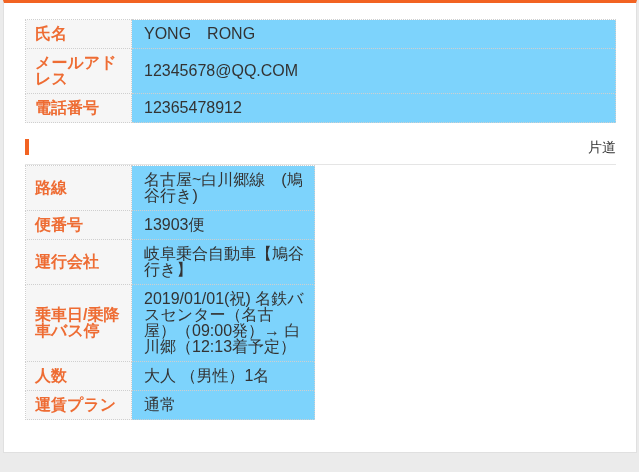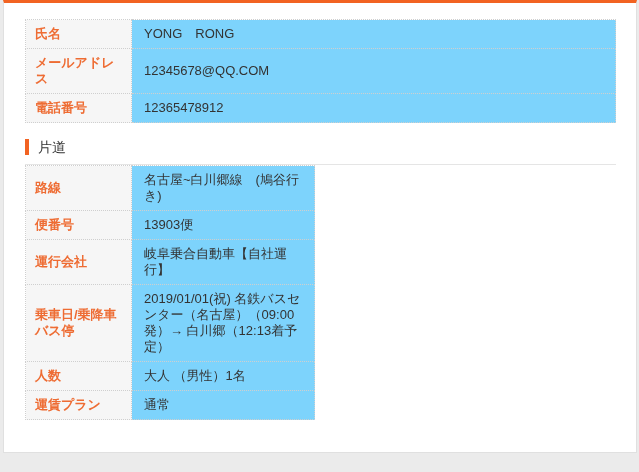--- a/index.html
+++ b/index.html
@@ -28,21 +28,21 @@
   }
   .content { padding: 16px 20px 0 21px; }
 
   table.info {
     border-collapse: collapse;
     width: 100%;
   }
   table.info.narrow { width: 290px; }
   table.info th, table.info td {
     border: 1px dotted #cfcfcf;
-    font-size: 13px;
+    font-size: 16px;
     line-height: 16px;
     vertical-align: middle;
   }
   table.info th {
     background: #f6f6f6;
     color: var(--label, #ee6c33);
     font-weight: bold;
     text-align: left;
     width: 106px;
     padding: 6px 8px 6px 9px;
@@ -59,20 +59,21 @@
     border-bottom: 1px solid #e5e5e5;
   }
   .section h2 {
     margin: 0;
     font-size: 14px;
     font-weight: normal;
     color: #333;
     line-height: 16px;
     border-left: 4px solid var(--accent, #f26322);
     padding-left: 9px;
+    text-align: right;
   }
   .trip-table-wrap { margin-top: 0; }
 </style>
 </head>
 <body style="background: rgb(235, 235, 235);">
 
 <div class="card">
 
   <div class="content">
 
@@ -103,21 +104,21 @@
           <tr>
             <th>路線</th>
             <td>名古屋~白川郷線　(鳩谷行き)</td>
           </tr>
           <tr>
             <th>便番号</th>
             <td>13903便</td>
           </tr>
           <tr>
             <th>運行会社</th>
-            <td>岐阜乗合自動車【自社運行】</td>
+            <td>岐阜乗合自動車【鳩谷行き】</td>
           </tr>
           <tr>
             <th>乗車日/乗降車バス停</th>
             <td>2019/01/01(祝) 名鉄バスセンター（名古屋）（09:00発）→ 白川郷（12:13着予定）</td>
           </tr>
           <tr>
             <th>人数</th>
             <td>大人 （男性）1名</td>
           </tr>
           <tr>

